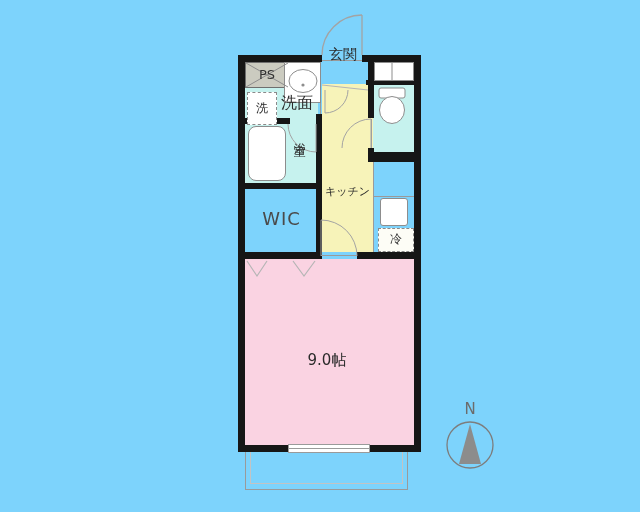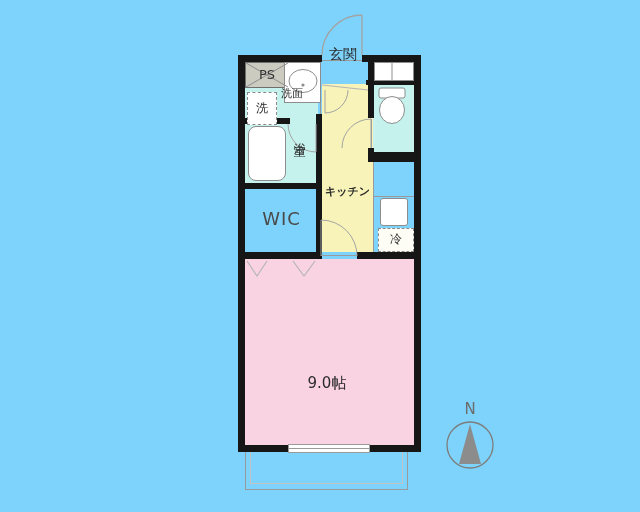--- a/index.html
+++ b/index.html
@@ -96,21 +96,21 @@
     <polyline points="247,261 257,276 267,261" fill="none" stroke="#b5b5b5" stroke-width="1.2"></polyline>
     <polyline points="293,261 304,276 315,261" fill="none" stroke="#b5b5b5" stroke-width="1.2"></polyline>
 
     <circle cx="470" cy="445" r="23" fill="none" stroke="#7d7d7d" stroke-width="1.3"></circle>
     <polygon points="470,424 459,464 481,464" fill="#8c8c8c"></polygon>
   </svg>
 
   <div class="lbl center" style="left:245px;top:62px;width:44px;height:26px;font-size:13px;color:#333;">PS</div>
   <div class="lbl" style="left:329px;top:46px;font-size:14px;">玄関</div>
   <div class="lbl center" style="left:247px;top:92px;width:30px;height:33px;font-size:12px;">洗</div>
-  <div class="lbl" style="left:281px;top:88px;font-size:11px;">洗面</div>
+  <div class="lbl" style="left:281px;top:94px;font-size:16px;">洗面</div>
   <div class="lbl vert" style="left:292px;top:133px;font-size:12px;">浴室</div>
-  <div class="lbl center" style="left:320px;top:185px;width:55px;height:14px;font-size:11px;font-weight:bold;">キッチン</div>
+  <div class="lbl center" style="left:320px;top:185px;width:55px;height:14px;font-size:11px;">キッチン</div>
   <div class="lbl center" style="left:245px;top:211px;width:73px;height:16px;font-size:18px;color:#4a4a4a;letter-spacing:1px;">WIC</div>
   <div class="lbl center" style="left:378px;top:228px;width:36px;height:24px;font-size:12px;">冷</div>
-  <div class="lbl center" style="left:267px;top:352px;width:120px;height:18px;font-size:15px;margin-top:23px;">9.0帖</div>
+  <div class="lbl center" style="left:267px;top:352px;width:120px;height:18px;font-size:15px;">9.0帖</div>
   <div class="lbl center" style="left:460px;top:402px;width:20px;height:16px;font-size:15px;color:#6c6c6c;">N</div>
 
 </div>
 
 </body></html>

